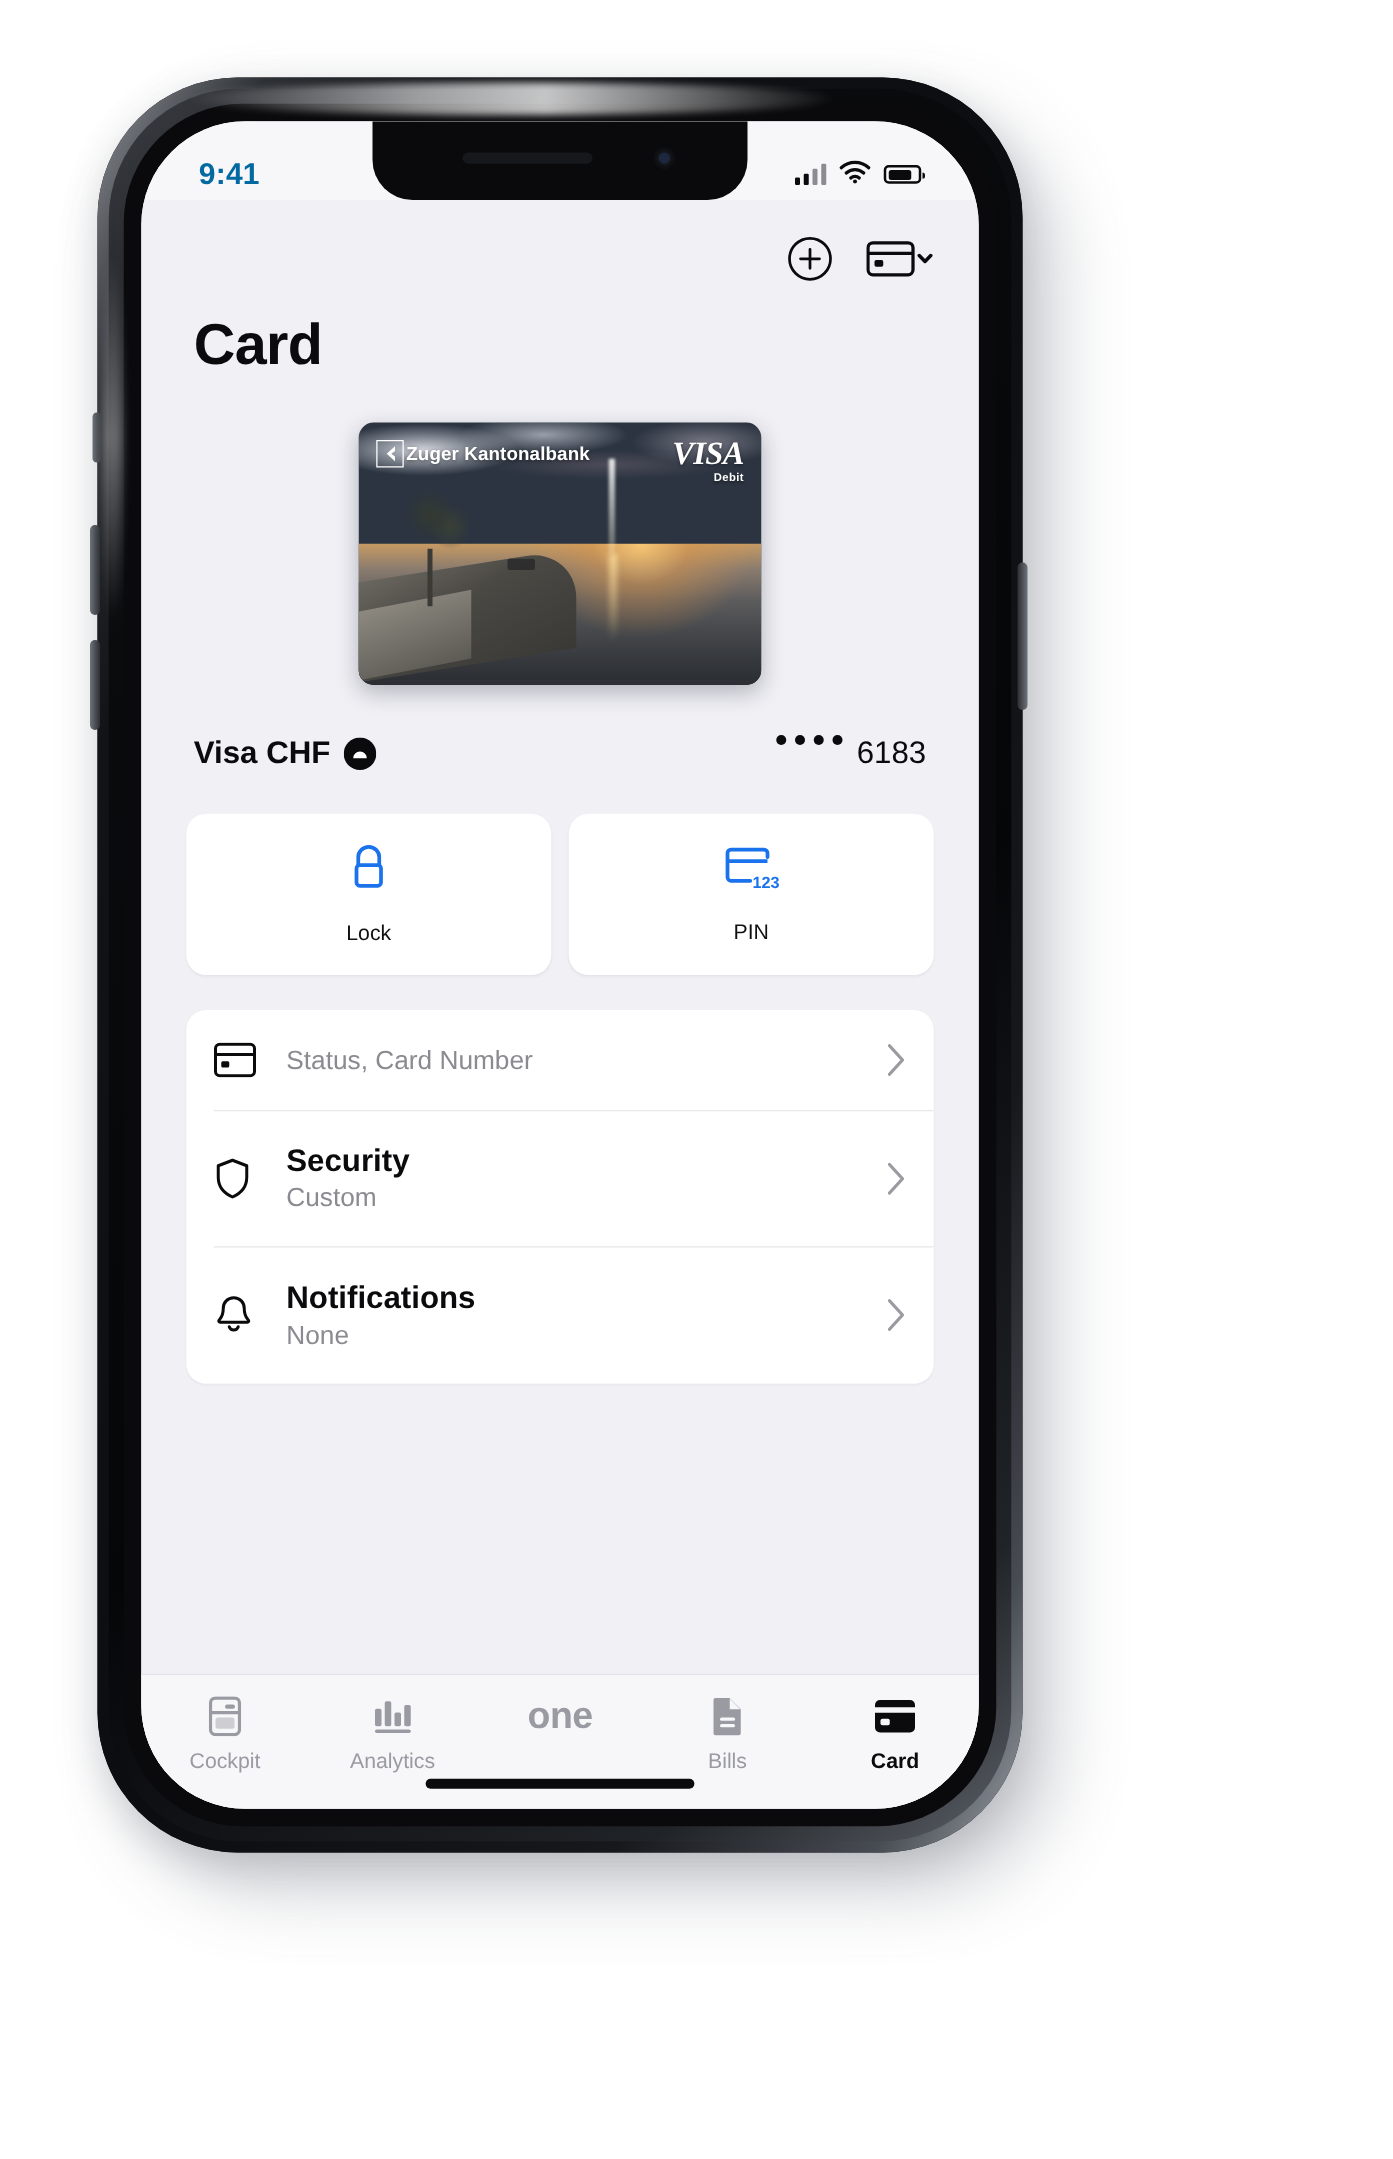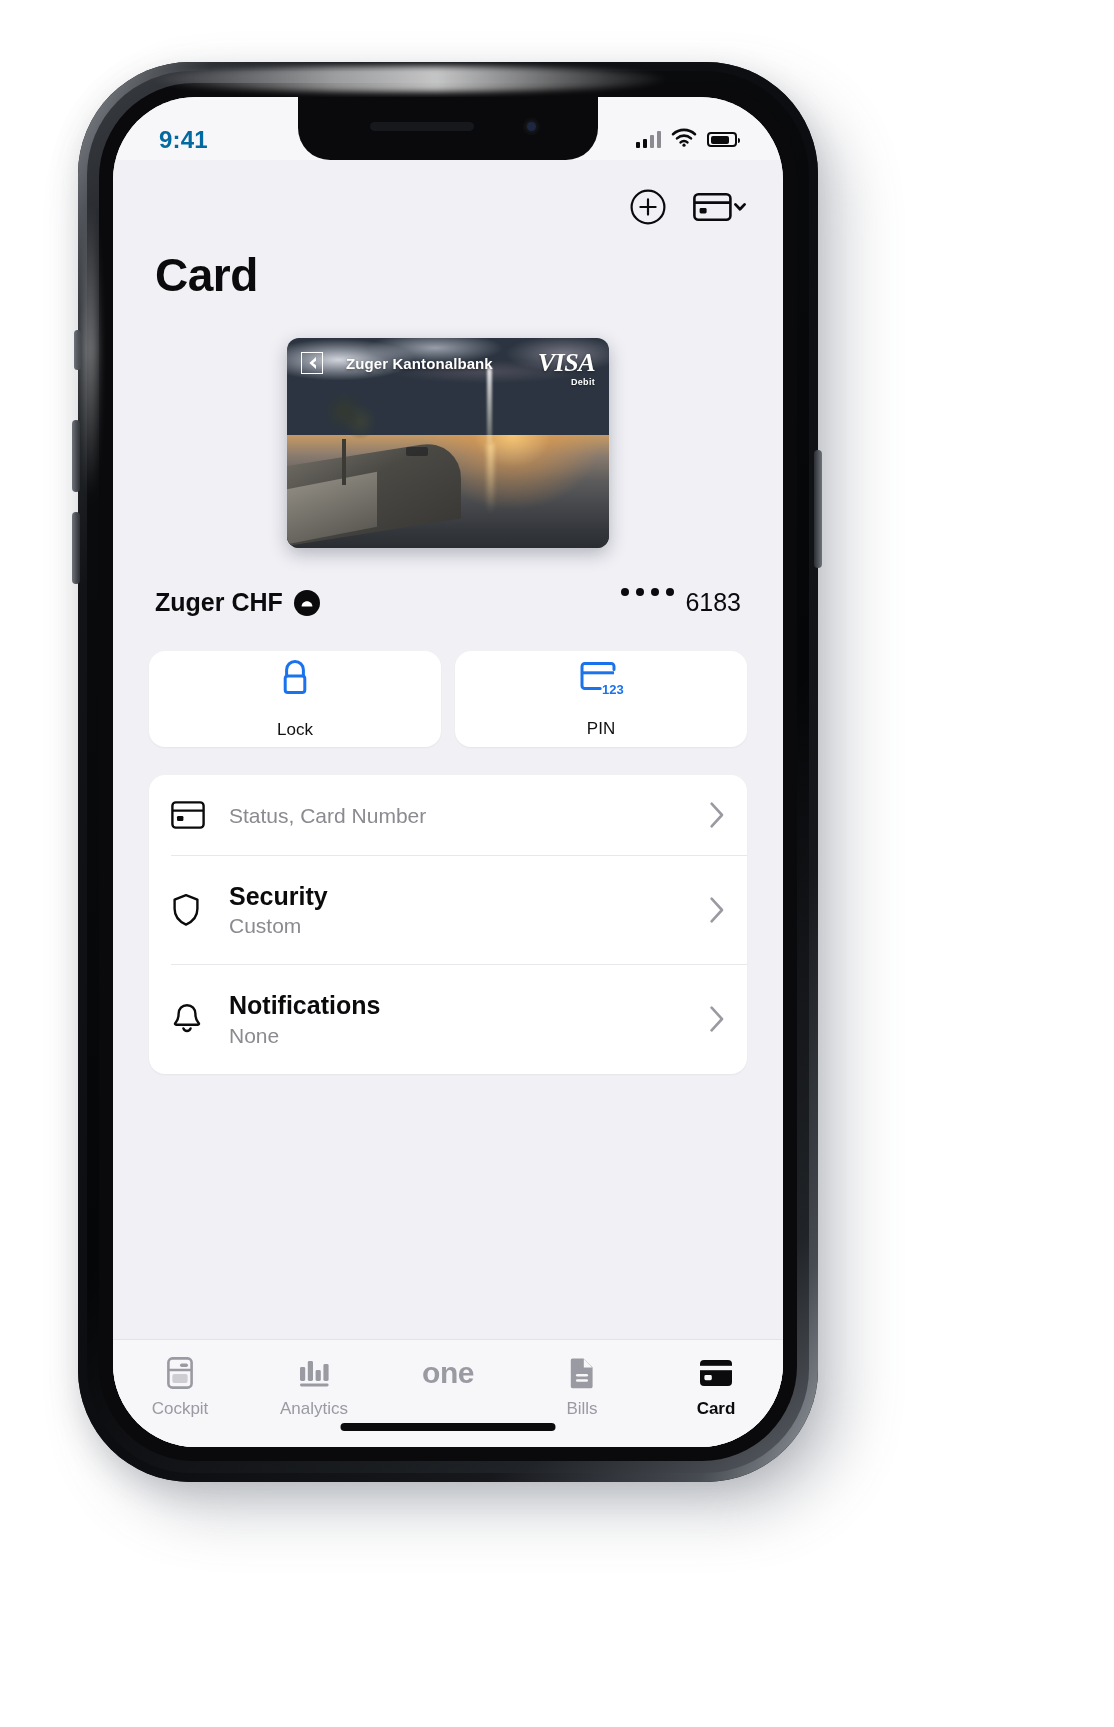--- a/index.html
+++ b/index.html
@@ -189,21 +189,21 @@
   }
   .cc-trunk {
     position:absolute; left:17%; top:48%; width:4px; height:22%;
     background:#3b3a34;
   }
   .cc-bench {
     position:absolute; left:37%; top:52%; width:22px; height:9px;
     background:rgba(40,40,42,.8); border-radius:2px;
   }
   .cc-bank-row {
-    position:absolute; left:14px; top:14px; display:flex; align-items:center; gap:23px;
+    position:absolute; left:14px; top:14px; display:flex; align-items:center; gap:2px;
     z-index:3;
   }
   .cc-logo {
     width:22px; height:22px; border:1.6px solid #fff; display:flex;
     align-items:center; justify-content:center;
   }
   .cc-logo svg { display:block; }
   .cc-bank-name {
     color:#fff; font-size:15px; font-weight:700; letter-spacing:.1px;
     text-shadow: 0 1px 3px rgba(0,0,0,.45);
@@ -231,21 +231,21 @@
   .cloud-badge { width:26px; height:26px; }
   .card-mask { display:flex; align-items:flex-start; gap:11px; font-size:25px; color:#0b0b0d; }
   .dots { display:flex; gap:7px; align-items:center; }
   .dots i { width:8px; height:8px; border-radius:50%; background:#0b0b0d; display:block; }
 
   
   .quick-actions {
     display:flex; gap:14px; padding: 34px 36px 0 36px;
   }
   .qa {
-    flex:1; background:#fff; border-radius:16px; height:96px;
+    flex:1; background:#fff; border-radius:16px; height:129px;
     display:flex; flex-direction:column; align-items:center; justify-content:center; gap:16px;
     cursor:pointer; box-shadow: 0 1px 2px rgba(20,25,40,.05);
   }
   .qa-label { font-size:17px; color:#111114; }
 
   
   .settings-card {
     margin: 28px 36px 0 36px; background:#fff; border-radius:16px;
     box-shadow: 0 1px 2px rgba(20,25,40,.05); overflow:hidden;
   }
@@ -373,21 +373,21 @@
             </div>
             <div class="cc-visa">
               <div class="cc-visa-word">VISA</div>
               <div class="cc-visa-sub">Debit</div>
             </div>
           </div>
         </div>
 
         <div class="card-label-row">
           <div class="card-label-left">
-            <span class="card-label-name">Zuger CHF</span>
+            <span class="card-label-name">Visa CHF</span>
             <span class="cloud-badge">
               <svg width="26" height="26" viewBox="0 0 26 26">
                 <circle cx="13" cy="13" r="13" fill="#0b0b0d"></circle>
                 <path d="M7.6 16.6c0-3 2.4-5.4 5.4-5.4s5.4 2.4 5.4 5.4H7.6z" fill="#fff"></path>
               </svg>
             </span>
           </div>
           <div class="card-mask">
             <span class="dots">
                 <i></i>

